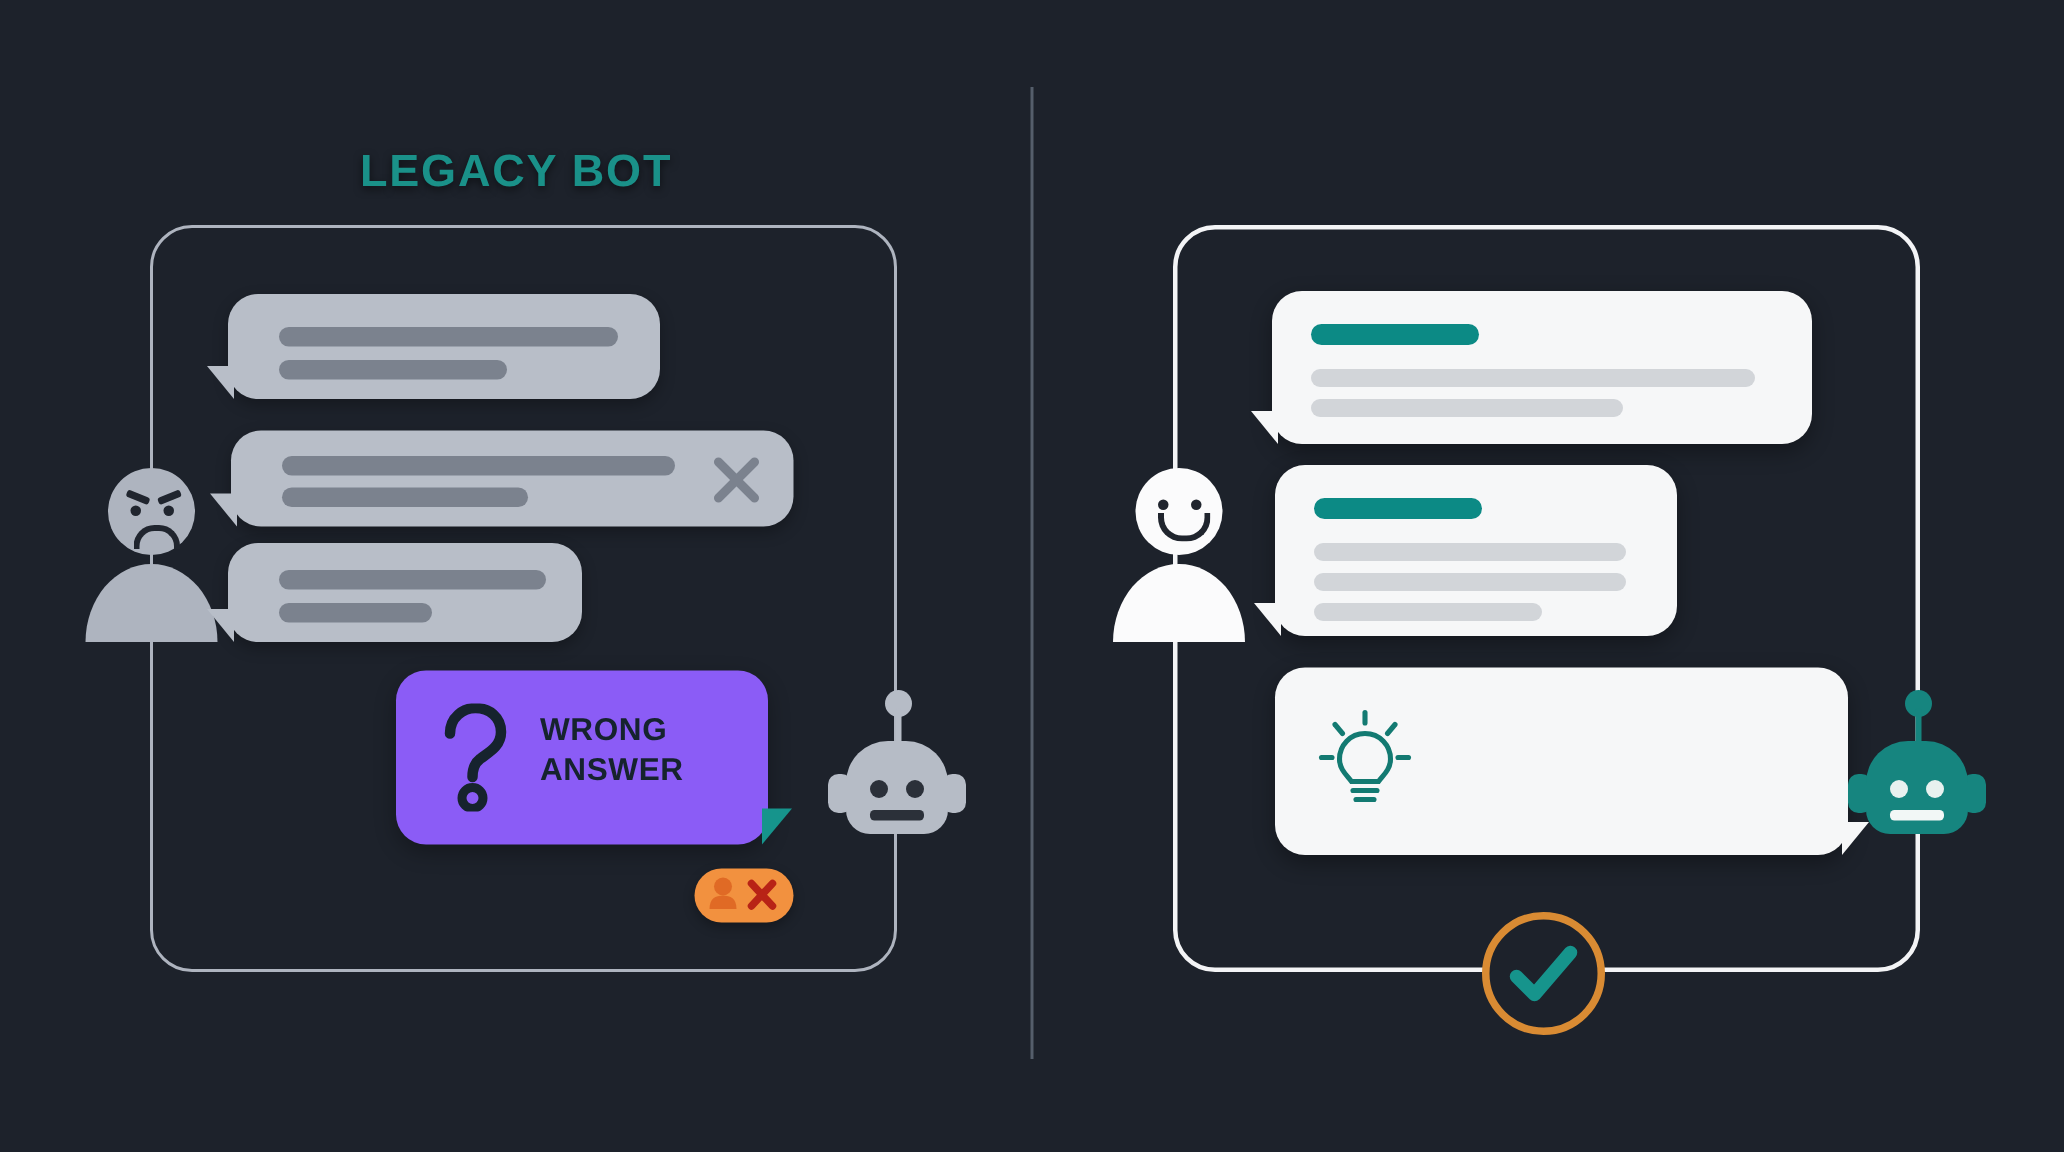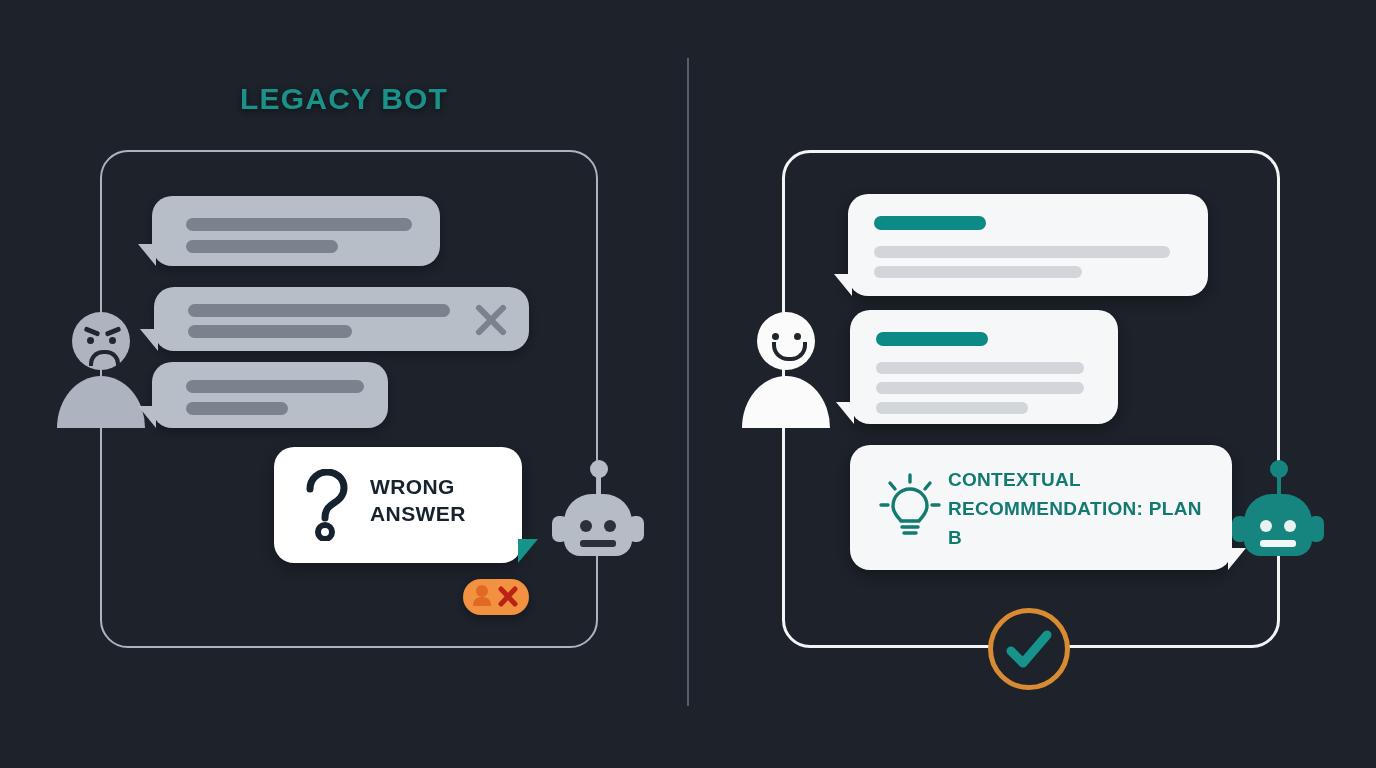--- a/index.html
+++ b/index.html
@@ -16,20 +16,21 @@
     font-family: "Liberation Sans", sans-serif;
   }
 
   
   .panel-title {
     position: absolute;
     font-weight: bold;
     font-size: 30px;
     letter-spacing: 1.2px;
     white-space: nowrap;
+    margin-top: 16px;
   }
   #title-left {
     left: 240px;
     top: 82px;
     color: #1a9189;
     text-shadow: 0 2px 6px rgba(0,0,0,0.55);
   }
   #title-right {
     left: 898px;
     top: 82px;
@@ -178,22 +179,22 @@
   }
   .x-mark span {
     position: absolute; left: 0; top: 18px;
     width: 40px; height: 6px; background: #7b828e; border-radius: 3px;
   }
   .x-mark span:first-child { transform: rotate(45deg); }
   .x-mark span:last-child  { transform: rotate(-45deg); }
 
   
   #bubble-wrong {
-    left: 274px; top: 447px; width: 248px; height: 116px;
-    background: #ffffff;
+    left: 264px; top: 447px; width: 248px; height: 116px;
+    background: #8b5cf6;
     border-radius: 20px;
     box-shadow: 0 5px 14px rgba(0,0,0,0.3);
   }
   #bubble-wrong .tail {
     right: -16px; bottom: 0;
     border-top: 24px solid #16948c;
     border-right: 20px solid transparent;
   }
   #wrong-text {
     position: absolute;
@@ -386,21 +387,20 @@
         <path d="M32 18 C22 18, 15 26, 15 35 C15 42, 20 46, 23 50 L41 50 C44 46, 49 42, 49 35 C49 26, 42 18, 32 18 Z"></path>
         <line x1="24" y1="56" x2="40" y2="56"></line>
         <line x1="26" y1="62" x2="38" y2="62"></line>
         <line x1="32" y1="4" x2="32" y2="11"></line>
         <line x1="12" y1="12" x2="17" y2="18"></line>
         <line x1="52" y1="12" x2="47" y2="18"></line>
         <line x1="3" y1="34" x2="10" y2="34"></line>
         <line x1="54" y1="34" x2="61" y2="34"></line>
       </g>
     </svg>
-    <div id="reco-text">CONTEXTUAL RECOMMENDATION: PLAN B</div>
   </div>
 
   <div class="robot" id="robot-right">
     <div class="antenna-ball"></div>
     <div class="antenna-stalk"></div>
     <div class="ear l"></div>
     <div class="ear r"></div>
     <div class="head"></div>
     <div class="eye l"></div>
     <div class="eye r"></div>

